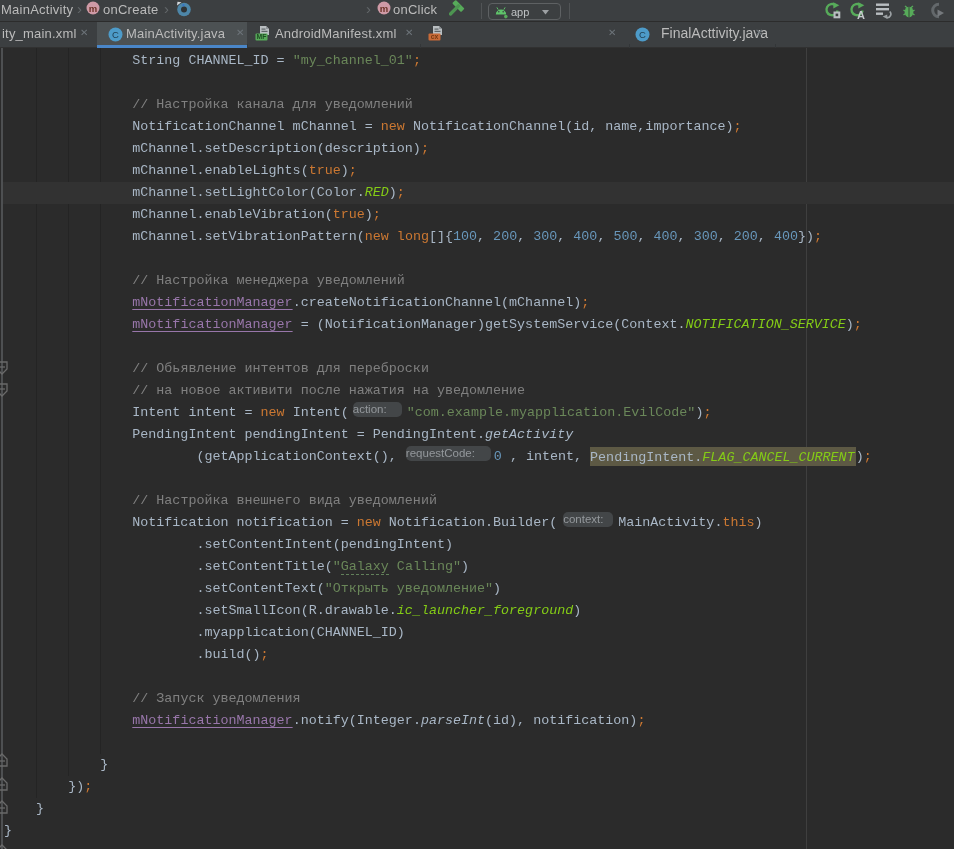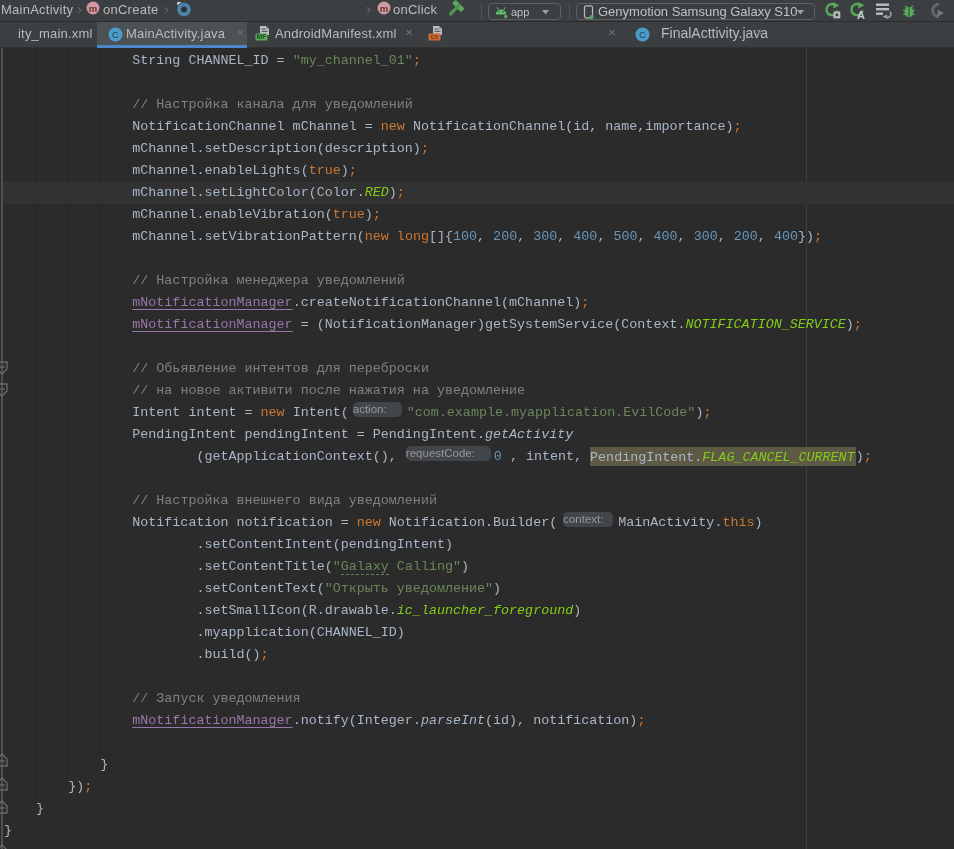--- a/index.html
+++ b/index.html
@@ -77,30 +77,20 @@
         <line x1="9.8" y1="4.6" x2="11.1" y2="2.4" stroke="#5fc36a" stroke-width="1"></line>
         <circle cx="11.8" cy="11.6" r="1.8" fill="#57ab5a"></circle>
       </svg>
     <span style="position:absolute;left:22px;top:0;line-height:16px;font-size:11px;color:#c0c3c5">app</span>
     <svg style="position:absolute;left:52px;top:5px" width="9" height="6" viewBox="0 0 9 6">
         <path d="M1 1 L8 1 L4.5 5.5 Z" fill="#9da0a3"></path>
       </svg>
   </div>
   <div style="position:absolute;left:569px;top:3px;width:1px;height:16px;background:#515456"></div>
 
-  <div class="ebox" style="left:576px;width:239px">
-    <svg style="position:absolute;left:6px;top:1px" width="11" height="14" viewBox="0 0 11 14">
-        <rect x="1.5" y="0.8" width="8" height="12" rx="1.5" fill="none" stroke="#b6babd" stroke-width="1.2"></rect>
-        <circle cx="8.7" cy="12" r="2" fill="#57ab5a"></circle>
-      </svg>
-    <span style="position:absolute;left:21px;top:0;line-height:16px;font-size:13px;letter-spacing:0;color:#c0c3c5">Genymotion Samsung Galaxy S10</span>
-    <svg style="position:absolute;left:219px;top:5px" width="9" height="6" viewBox="0 0 9 6">
-        <path d="M1 1 L8 1 L4.5 5.5 Z" fill="#9da0a3"></path>
-      </svg>
-  </div>
 
   <svg class="ic" style="left:824px;top:2px" width="17" height="17" viewBox="0 0 17 17">
       <path d="M11.5 3.2 A5.6 5.6 0 1 0 13.6 8.5" fill="none" stroke="#57ab5a" stroke-width="2.4"></path>
       <path d="M9.3 0.3 L15.3 3.2 L9.3 6.4 Z" fill="#57ab5a"></path>
       <rect x="9.5" y="9.5" width="6.8" height="6.8" fill="#b9bec1"></rect>
       <rect x="11.6" y="11.6" width="2.6" height="2.6" fill="#3c3f41"></rect>
     </svg>
   <svg class="ic" style="left:849px;top:2px" width="17" height="17" viewBox="0 0 17 17">
       <path d="M11.5 3.2 A5.6 5.6 0 1 0 13.6 8.5" fill="none" stroke="#57ab5a" stroke-width="2.4"></path>
       <path d="M9.3 0.3 L15.3 3.2 L9.3 6.4 Z" fill="#57ab5a"></path>
@@ -118,21 +108,21 @@
       <path d="M4 3 L6.5 5 M12 3 L9.5 5 M2.5 7 L4 8 M13.5 7 L12 8 M2.5 12 L4.2 10.8 M13.5 12 L11.8 10.8" stroke="#57ab5a" stroke-width="1.3"></path>
       <line x1="8" y1="4" x2="8" y2="14" stroke="#2b2b2b" stroke-width="0.8"></line>
     </svg>
   <svg class="ic" style="left:929px;top:2px" width="17" height="17" viewBox="0 0 17 17">
       <path d="M10 2.2 A6 6 0 1 0 10 14.8" fill="none" stroke="#63686b" stroke-width="3"></path>
       <path d="M8.5 7.5 L15 11 L8.5 14.8 Z" fill="#75797d"></path>
     </svg>
 </div>
 
 <div class="tabs">
-  <div class="tab" style="left:16px;width:114px">
+  <div class="tab" style="left:0;width:114px">
     <span class="tabtext" style="left:2px">ity_main.xml</span>
     <span class="x" style="left:80px">✕</span>
   </div>
   <div class="vsep" style="left:97px"></div>
   <div class="tab" style="left:97px;width:150px;background:#4c5153">
     <svg class="ic" style="left:11px;top:5px" width="15" height="15" viewBox="0 0 15 15">
         <circle cx="7.5" cy="7.5" r="7" fill="#4d9bc9"></circle>
         <text x="7.5" y="11.2" font-size="9.5" fill="#1e3d50" text-anchor="middle" font-family="Liberation Sans">C</text>
       </svg>
     <span class="tabtext" style="left:29px">MainActivity.java</span>

